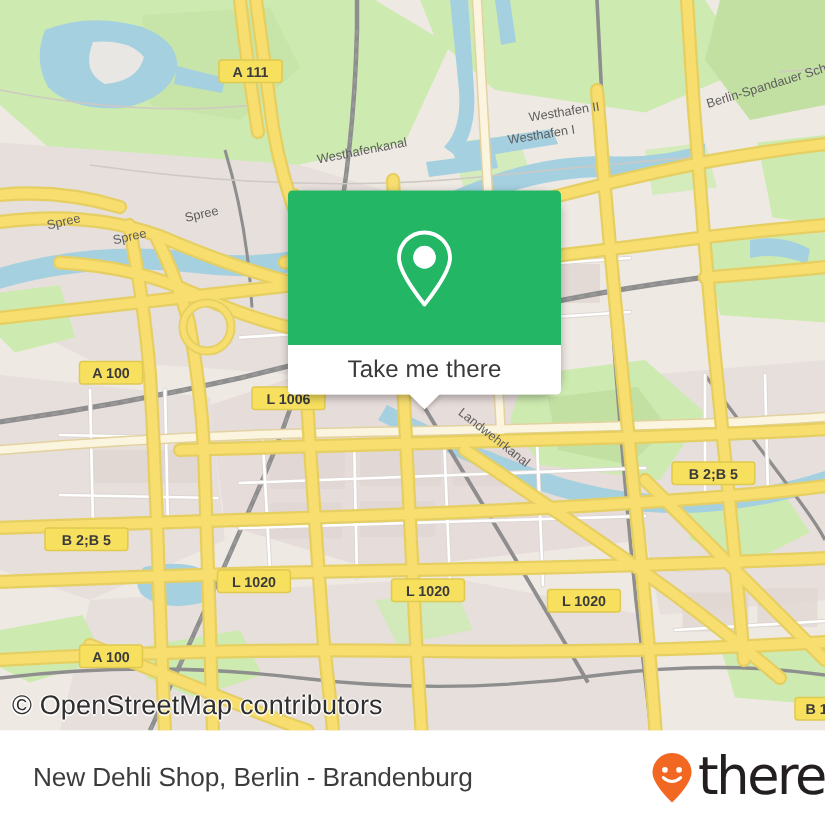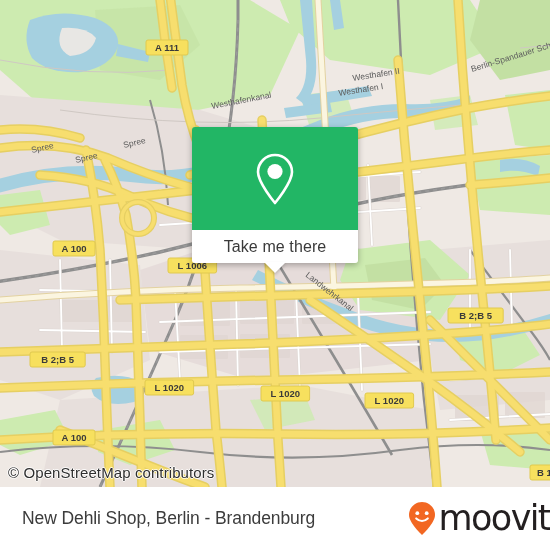--- a/index.html
+++ b/index.html
@@ -22,36 +22,36 @@
     width: 550px; height: 487px;
     overflow: hidden;
     background: #EFE9E4;
   }
   #map-svg { display: block; }
 
   .attribution {
     position: absolute;
     left: 8px;
     bottom: 6px;
-    font-size: 15px;
+    font-size: 18px;
     color: #2f2f2f;
     letter-spacing: 0.1px;
     text-shadow:
       1px 0 0 rgba(255,255,255,.85), -1px 0 0 rgba(255,255,255,.85),
       0 1px 0 rgba(255,255,255,.85), 0 -1px 0 rgba(255,255,255,.85);
     white-space: nowrap;
   }
 
   
   #popup {
     position: absolute;
     left: 192px;
     top: 127px;
-    width: 166px;
-    border-radius: 3px;
+    width: 182px;
+    border-radius: 14px;
     box-shadow: 0 2px 6px rgba(0,0,0,0.30);
     overflow: visible;
     z-index: 30;
   }
   #popup-top {
     height: 103px;
     background: #22B665;
     border-radius: 3px 3px 0 0;
     display: flex;
     align-items: center;
@@ -417,15 +417,15 @@
 
 <div id="footer">
   <div id="footer-title">New Dehli Shop, Berlin - Brandenburg</div>
   <div id="brand">
     <svg width="30" height="36" viewBox="0 0 30 36">
       <path d="M15 1 C7.8 1 2 6.8 2 14 C2 22 15 34 15 34 C15 34 28 22 28 14 C28 6.8 22.2 1 15 1 Z" fill="#F26722"></path>
       <circle cx="10.3" cy="12.2" r="1.9" fill="#ffffff"></circle>
       <circle cx="19.7" cy="12.2" r="1.9" fill="#ffffff"></circle>
       <path d="M9.2 17.4 Q15 22.6 20.8 17.4" fill="none" stroke="#ffffff" stroke-width="2" stroke-linecap="round"></path>
     </svg>
-    <span id="brand-word">moovit</span>
+    <span id="brand-word">there</span>
   </div>
 </div>
 
 </body></html>

